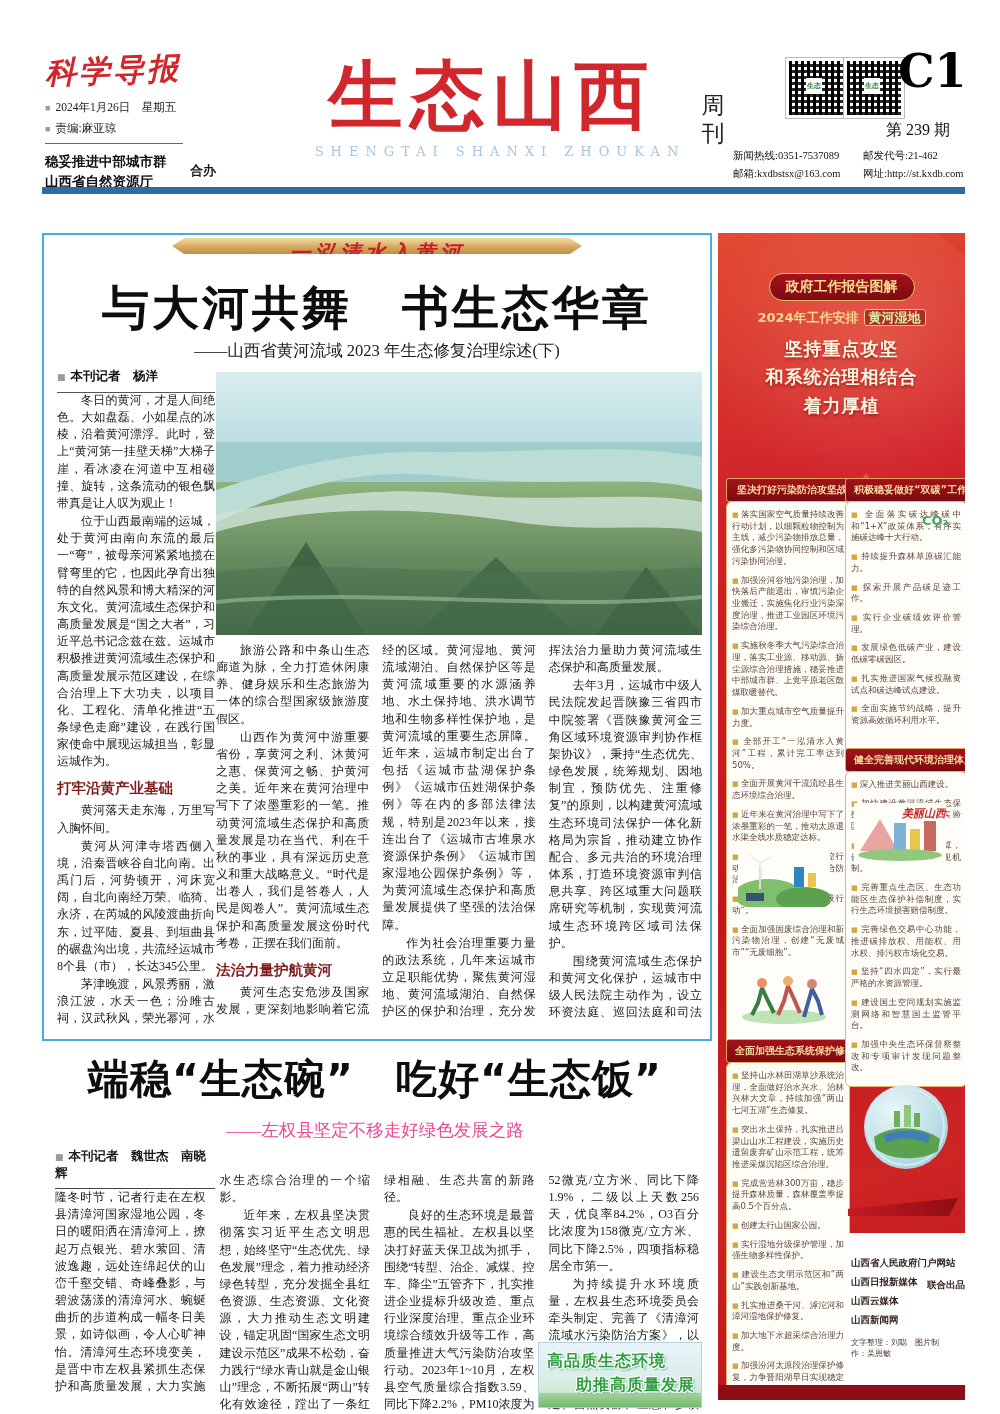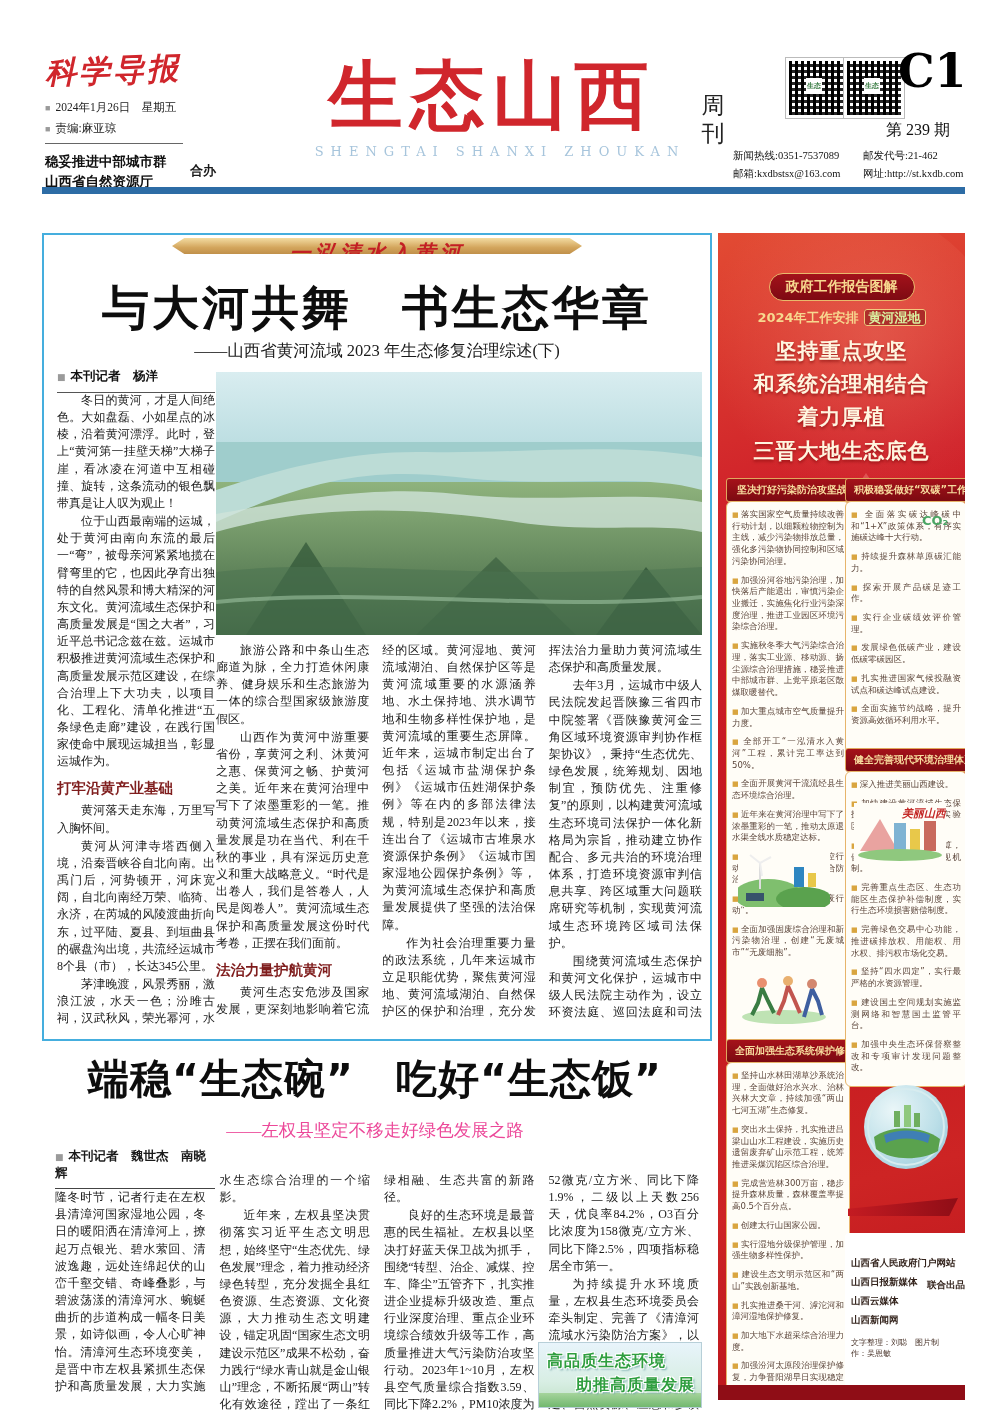--- a/index.html
+++ b/index.html
@@ -75,21 +75,21 @@
   .sidebar .swirl{position:absolute;left:-40px;top:-30px;width:330px;height:330px;border-radius:50%;
            background:radial-gradient(circle at 60% 40%,rgba(255,180,150,.25),transparent 60%);}
   .gov-ribbon{left:50%;transform:translateX(-50%);top:40px;padding:4px 16px;white-space:nowrap;
           background:linear-gradient(180deg,#a3121b,#7e0a12);color:#f7d88f;font-size:14px;
           font-weight:bold;border-radius:14px;border:1px solid #e8b96b;font-family:"DejaVu Sans",sans-serif;}
   .sub-kicker{left:0;top:76px;width:100%;text-align:center;color:#f7d88f;font-size:13px;
           font-weight:bold;font-family:"DejaVu Sans",sans-serif;}
   .sub-kicker .badge{border:1px solid #f1c97e;border-radius:3px;padding:0 4px;margin-left:5px;
           color:#d9f0a0;background:rgba(120,10,15,.5);}
   .sb-title{left:0;top:102px;width:100%;text-align:center;}
-  .sb-title p{margin:0;font-size:21px;font-weight:900;line-height:1.58;color:#fff6e0;
+  .sb-title p{margin:0;font-size:18px;font-weight:900;line-height:1.58;color:#fff6e0;
           font-family:"DejaVu Sans",sans-serif;text-shadow:0 2px 3px rgba(110,0,0,.55);letter-spacing:1px;}
   .skyline{left:0;top:238px;width:247px;height:80px;opacity:.85;}
   .sb-sec-head{position:absolute;background:linear-gradient(180deg,#a5121a,#7c0a11);color:#f7dc9e;
           font-size:10px;font-weight:bold;text-align:center;padding:4px 8px;border-radius:3px;
           border:1px solid #e0a85f;font-family:"DejaVu Sans",sans-serif;white-space:nowrap;overflow:hidden;}
   .sb-card{position:absolute;background:#fffdf7;border:1px solid #e7b46a;border-radius:6px;
           padding:7px 5px;overflow:hidden;}
   .sb-card p{font-size:8.5px;line-height:1.38;color:#5c463b;text-align:justify;margin:0 0 7px;
           font-family:"DejaVu Sans",sans-serif;}
   .sb-card p::before{content:"■ ";color:#d9a53f;font-size:7px;}
@@ -213,21 +213,20 @@
   <div class="abs sidebar">
     <div class="swirl"></div>
     <div class="abs gov-ribbon">政府工作报告图解</div>
     <div class="abs sub-kicker">
       <span>2024年工作安排</span><span class="badge">黄河湿地</span>
     </div>
     <div class="abs sb-title">
         <p>坚持重点攻坚</p>
         <p>和系统治理相结合</p>
         <p>着力厚植</p>
-        <p>三晋大地生态底色</p>
       </div>
     <svg class="abs skyline" viewBox="0 0 247 80" xmlns="http://www.w3.org/2000/svg">
       <g fill="rgba(255,195,175,0.33)">
         <rect x="10" y="40" width="18" height="40"></rect>
           <rect x="34" y="25" width="14" height="55"></rect>
         <rect x="54" y="45" width="22" height="35"></rect>
           <polygon points="90,80 90,20 97,8 104,20 104,80"></polygon>
         <rect x="112" y="30" width="16" height="50"></rect>
           <polygon points="140,80 140,14 148,2 156,14 156,80"></polygon>
         <rect x="164" y="38" width="20" height="42"></rect>

